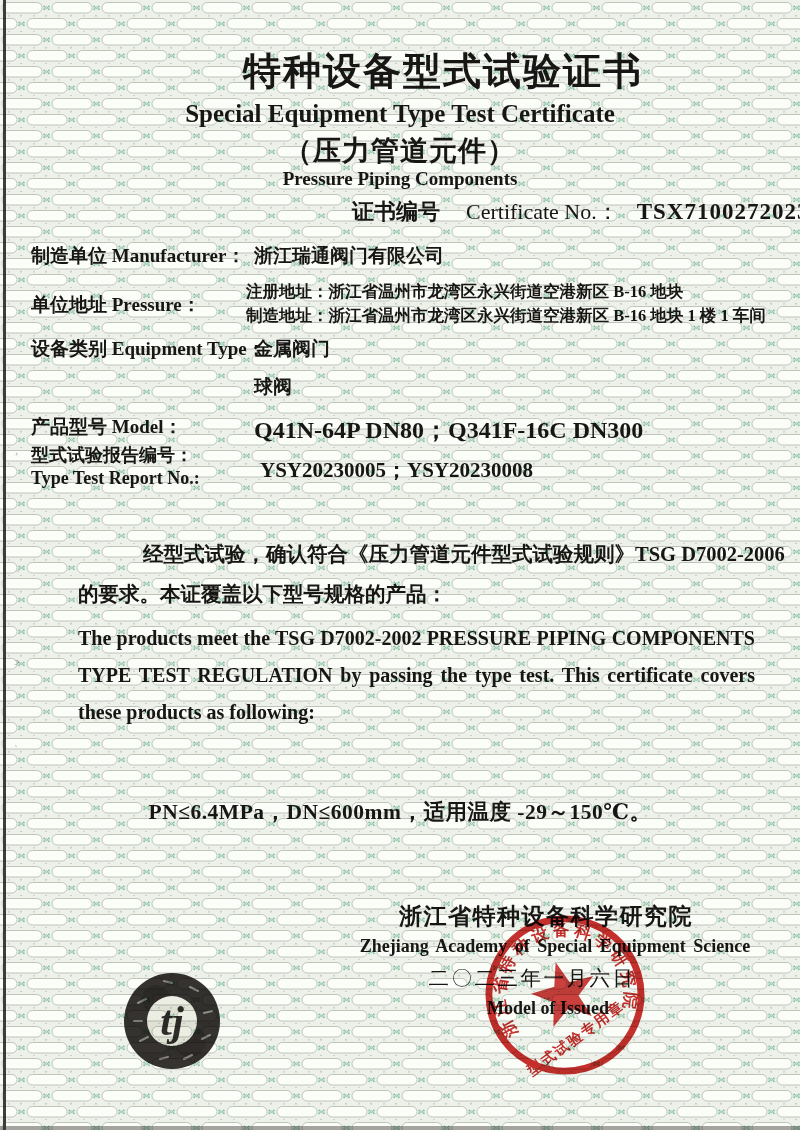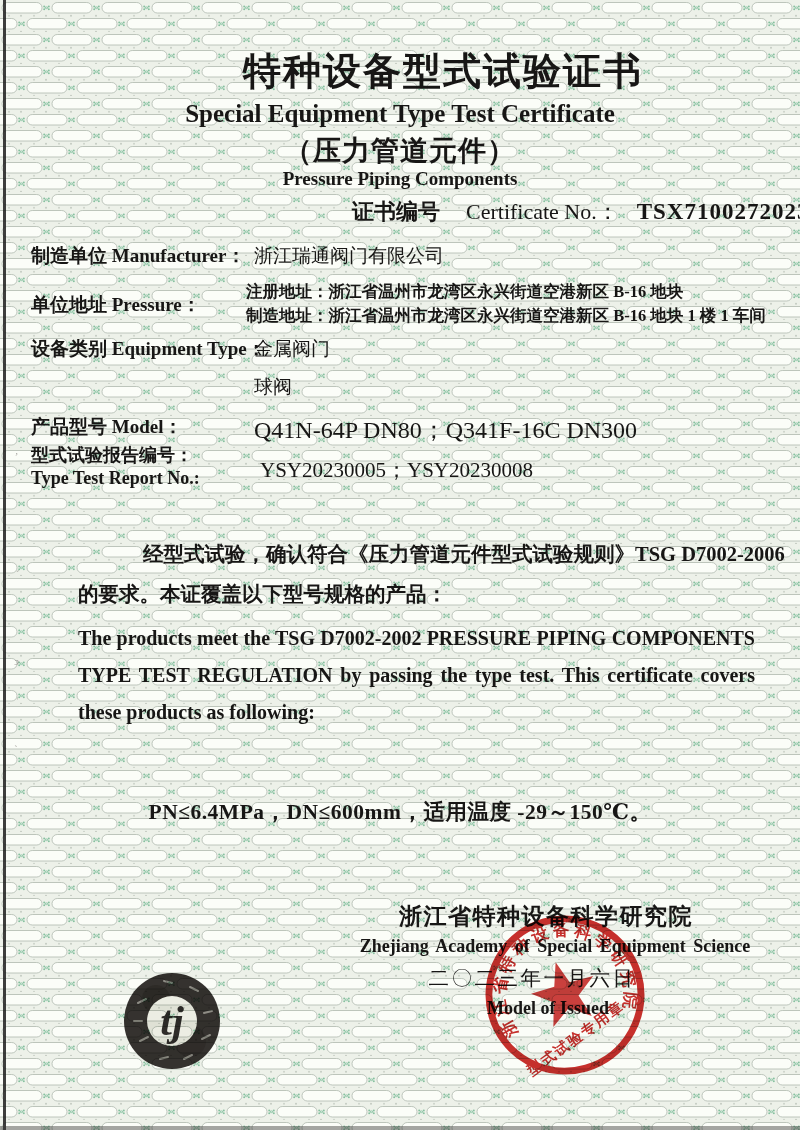--- a/index.html
+++ b/index.html
@@ -17,21 +17,21 @@
   .title-en{top:100px;font-size:25px;font-weight:bold;}
   .sub-cn{top:132px;font-size:28px;font-weight:bold;letter-spacing:1px;}
   .sub-en{top:168px;font-size:19px;font-weight:bold;}
   
   .certno{top:197px;left:352px;white-space:nowrap;}
   .certno .cn{font-size:22px;font-weight:bold;}
   .certno .en{font-size:22px;font-weight:normal;margin-left:22px;}
   .certno .no{font-size:23px;font-weight:bold;margin-left:14px;letter-spacing:1px;}
   
   .lbl{left:31px;font-size:19px;font-weight:bold;white-space:nowrap;}
-  .val{left:254px;font-size:19px;font-weight:normal;white-space:nowrap;}
+  .val{left:254px;font-size:19px;font-weight:bold;white-space:nowrap;}
   .val-sm{left:246px;font-size:16.5px;font-weight:bold;white-space:nowrap;font-family:Liberation Serif, serif;}
   
   .para-cn{font-size:20.5px;font-weight:bold;white-space:nowrap;}
   .para-en{
     left:78px;width:677px;font-size:20px;font-weight:bold;line-height:37px;
     text-align:justify;
   }
   .spec{top:797px;font-size:21.5px;font-weight:bold;letter-spacing:0.5px;}
   
   .issuer-cn{top:901px;left:330px;width:432px;text-align:center;font-size:23px;font-weight:bold;letter-spacing:1.5px;}

